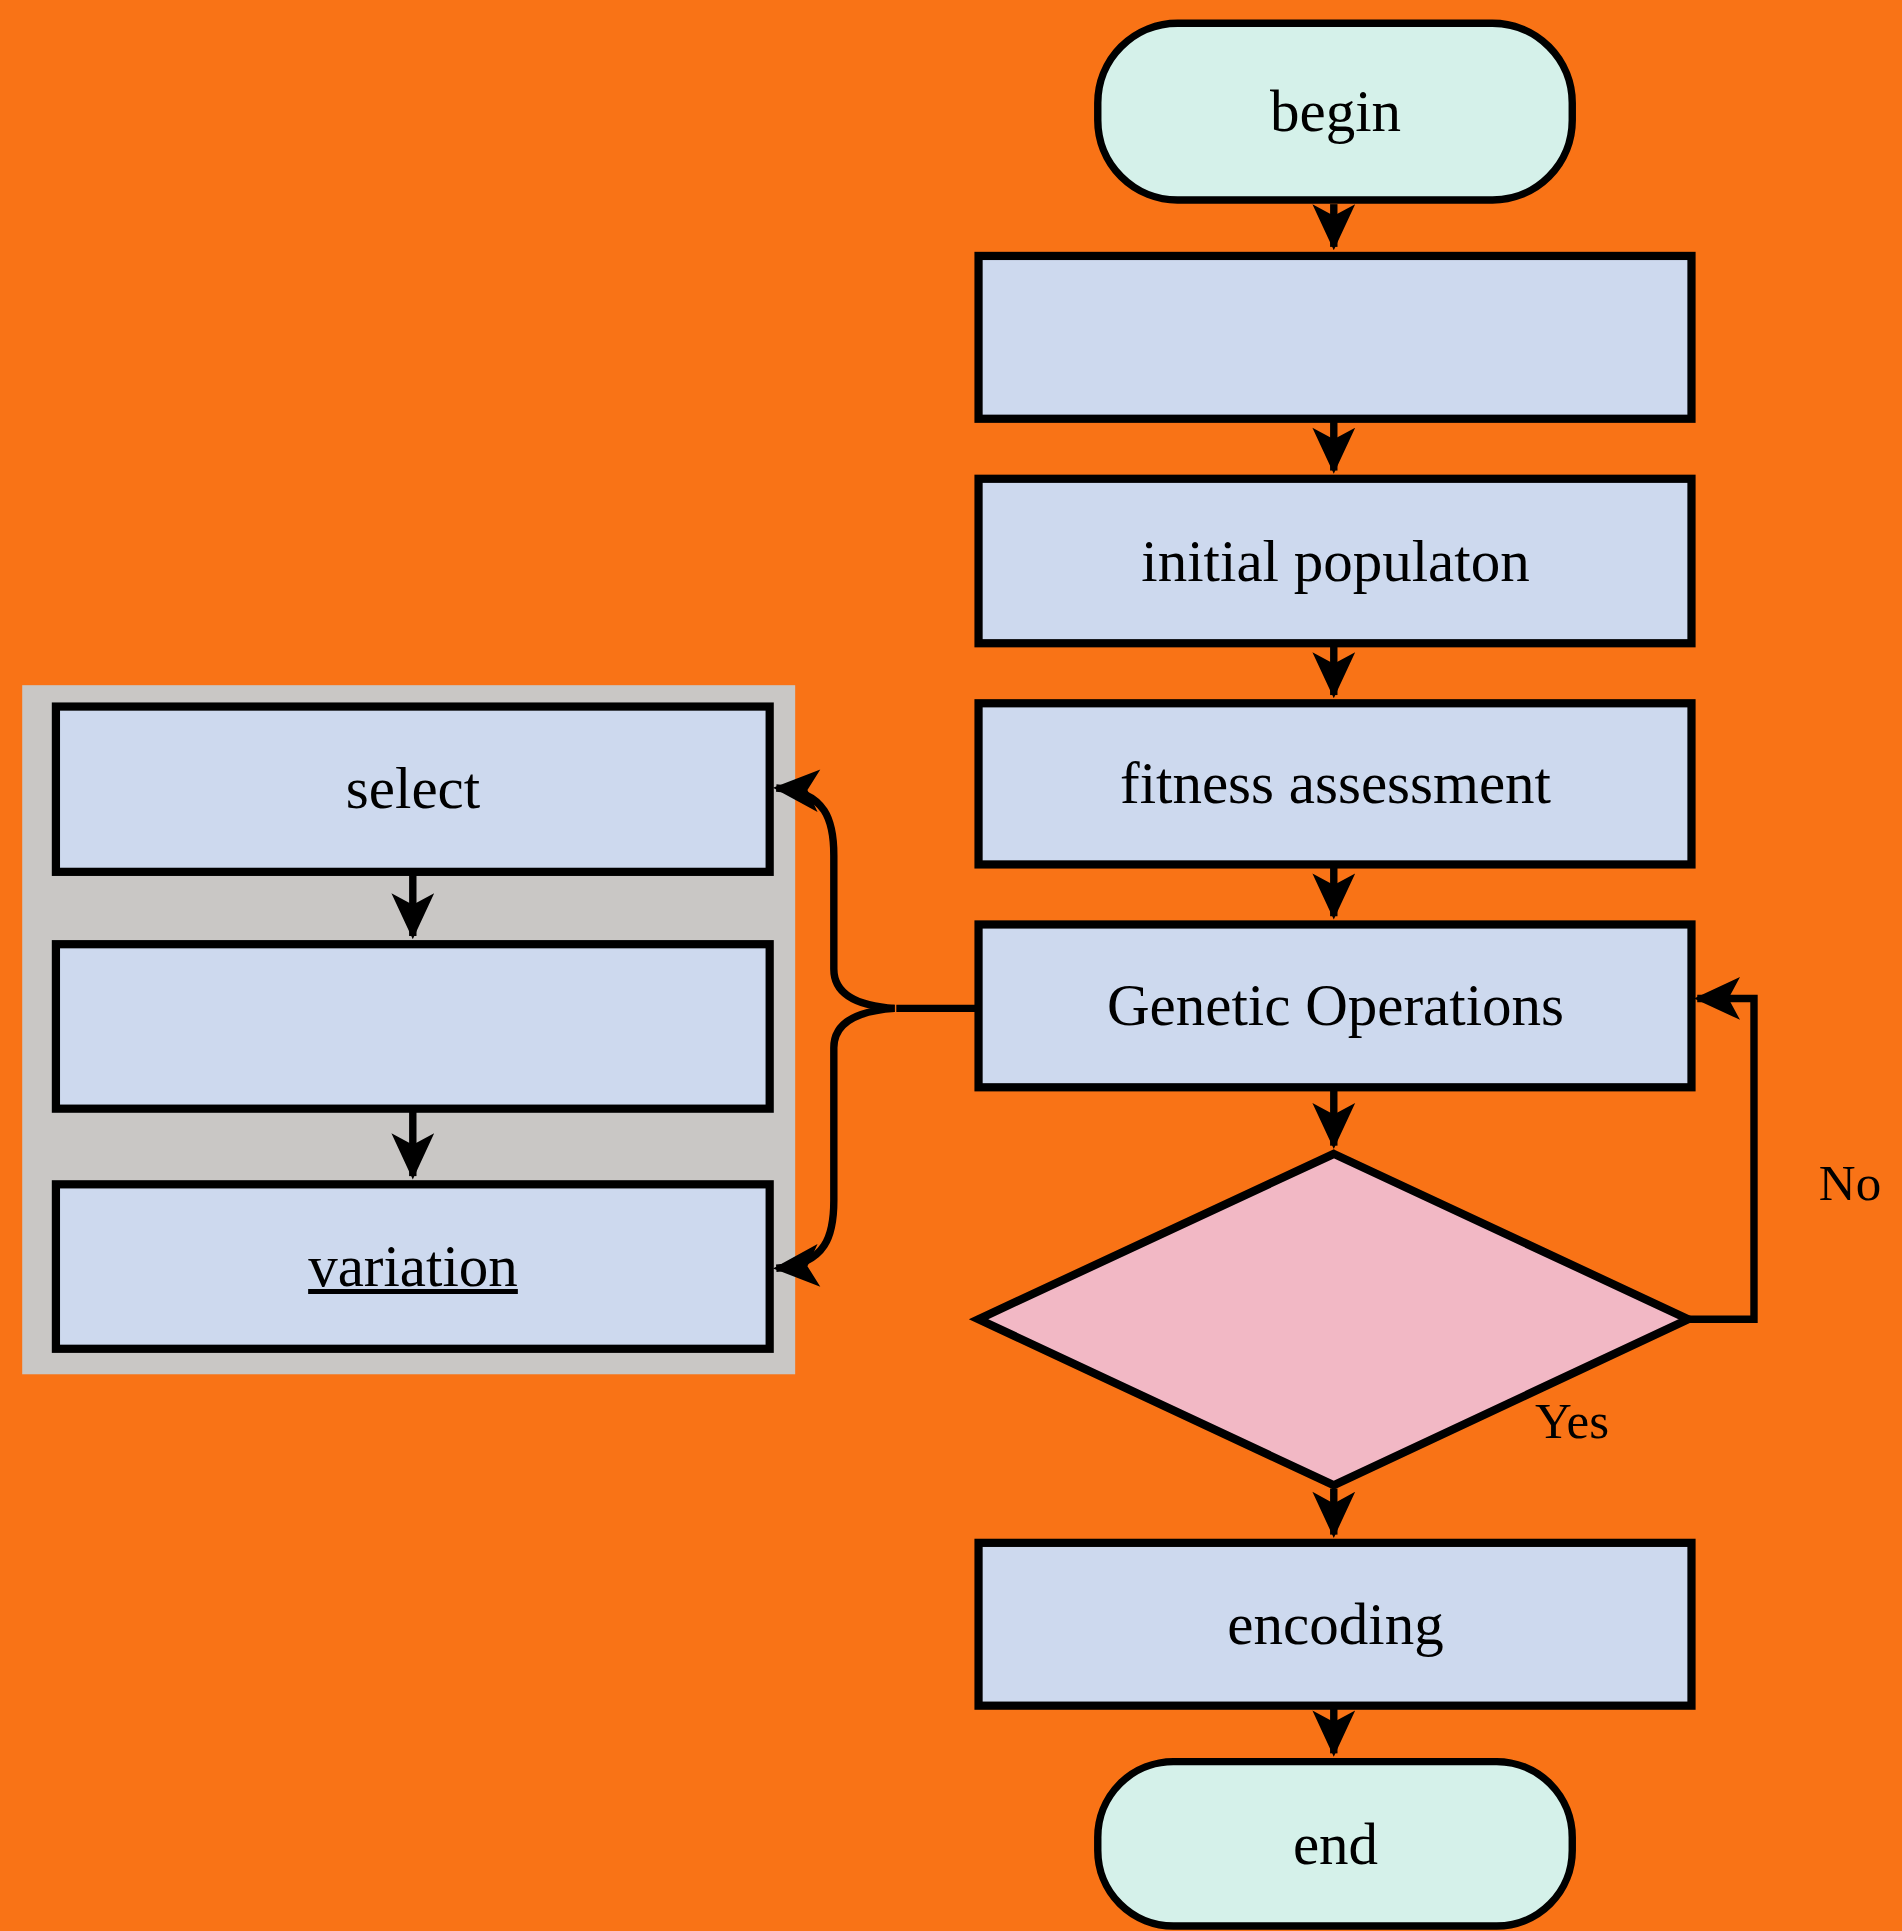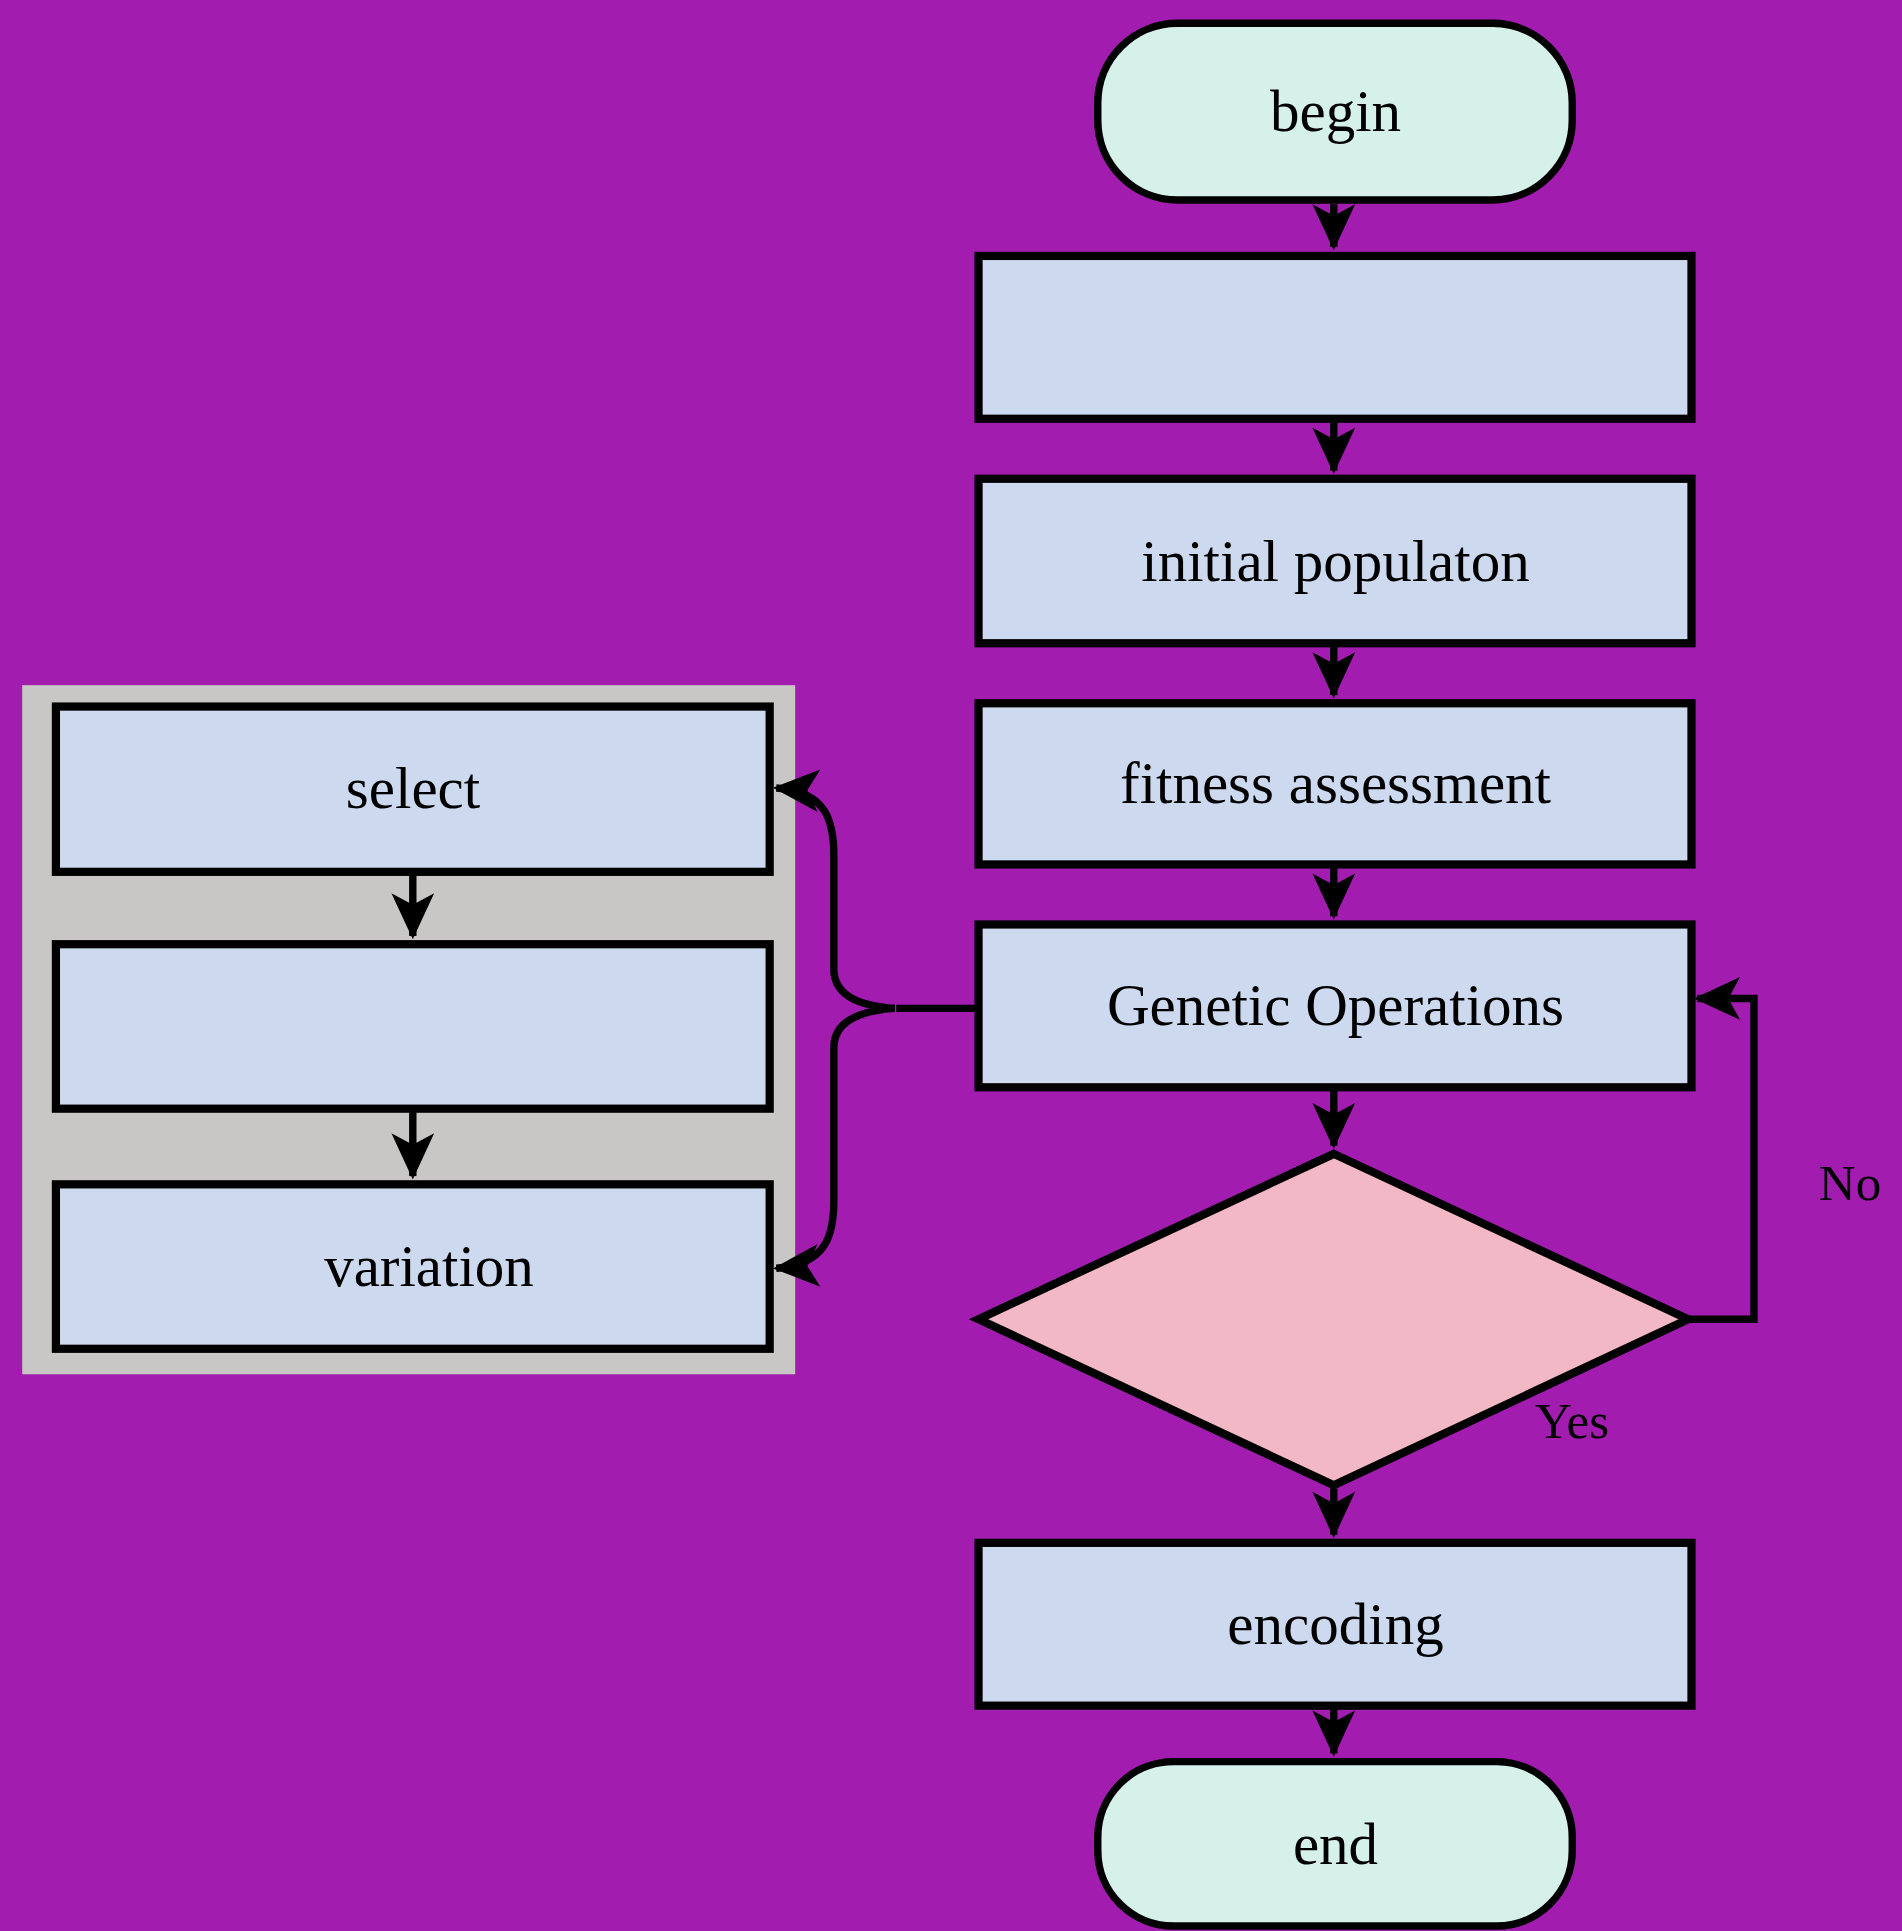--- a/index.html
+++ b/index.html
@@ -4,21 +4,21 @@
 <style>
   html, body {
     margin: 0;
     padding: 0;
     background: #ffffff;
   }
   .stage {
     position: relative;
     width: 1902px;
     height: 1932px;
-    background: #a21caf;
+    background: #f97316;
     font-family: "Liberation Serif", "DejaVu Serif", serif;
     overflow: hidden;
   }
   svg.layer {
     position: absolute;
     left: 0;
     top: 0;
     width: 1902px;
     height: 1932px;
   }
@@ -105,20 +105,20 @@
   <div class="lbl" style="left:979px; top:924px; width:713px; height:163px;">Genetic Operations</div>
 
 
   <div class="lbl" style="left:979px; top:1543px; width:713px; height:163px;">encoding</div>
 
   <div class="lbl" style="left:1098px; top:1762px; width:475px; height:164px;">end</div>
 
   <div class="lbl" style="left:56px; top:706px; width:714px; height:165px;">select</div>
 
 
-  <div class="lbl" style="left:72px; top:1184px; width:714px; height:164px;">variation</div>
+  <div class="lbl" style="left:56px; top:1184px; width:714px; height:164px;text-decoration:underline;">variation</div>
 
   <div class="lbl edge-lbl" style="left:1798px; top:1128px; width:104px; height:70px;">No</div>
 
   <div class="lbl edge-lbl" style="left:1502px; top:1366px; width:140px; height:70px;">Yes</div>
 
 </div>
 
 
 </body></html>

